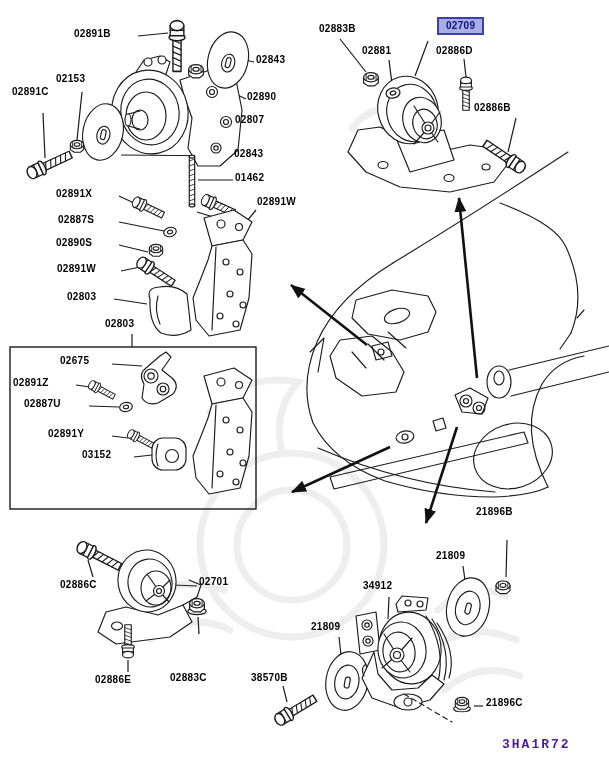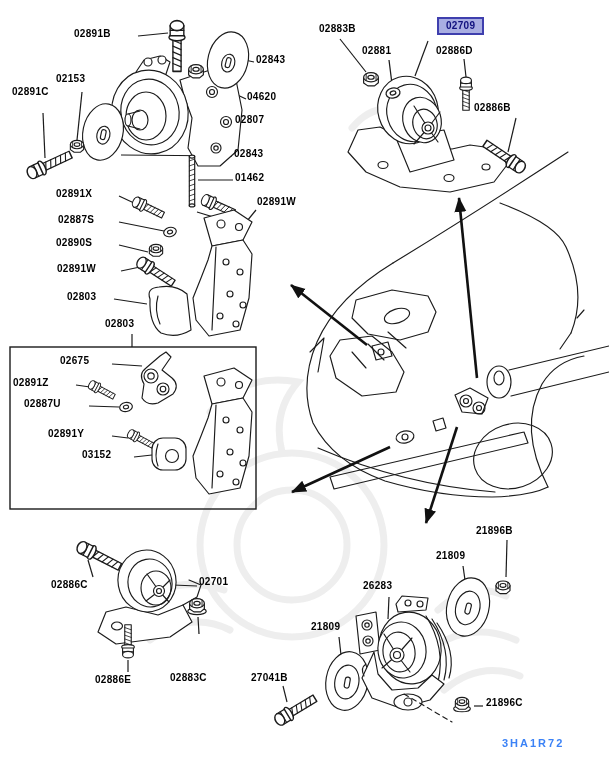--- a/index.html
+++ b/index.html
@@ -18,22 +18,22 @@
     letter-spacing:.3px;color:#000;white-space:nowrap;cursor:pointer;
   }
   .plabel.hl{
     background:var(--hl-bg,#a9aee2);
     border:2px solid var(--hl-border,#3f3fae);
     color:var(--hl-text,#10107e);
     padding:1px 7px 2px 7px;
     margin-left:36px;
   }
   .diagcode{
-    position:absolute;font-weight:bold;font-size:11px;letter-spacing:2px;color:#3b82f6;
-    font-family:Liberation Sans, sans-serif;white-space:nowrap;
+    position:absolute;font-weight:bold;font-size:13px;letter-spacing:2px;color:#4c1d95;
+    font-family:Liberation Mono, monospace;white-space:nowrap;
   }
 </style>
 </head>
 <body style="--hl-bg: #a9aee2; --hl-border: #3f3fae; --hl-text: #10107e;">
 
 <div class="stage">
 
 <svg width="609" height="768" viewBox="0 0 609 768">
   <defs>
     <marker id="ah" markerWidth="17" markerHeight="13" refX="14" refY="6" orient="auto" markerUnits="userSpaceOnUse">
@@ -293,21 +293,21 @@
     <path d="M366,664 Q360,668 364,676"></path>
     <path d="M404,694 L452,722" stroke-dasharray="5,4"></path>
     <use href="#nutT" transform="translate(503,588)"></use>
     <use href="#fnutT" transform="translate(462,704) scale(0.95)"></use>
     <use href="#boltT" transform="translate(277,721) rotate(-31) scale(1.3,1.1)"></use>
   </g>
 </svg>
 
 <div class="plabel" style="left:74px;top:28px">02891B</div>
 <div class="plabel" style="left:256px;top:54px">02843</div>
-<div class="plabel" style="left:247px;top:91px">04620</div>
+<div class="plabel" style="left:247px;top:91px">02890</div>
 <div class="plabel" style="left:235px;top:114px">02807</div>
 <div class="plabel" style="left:234px;top:148px">02843</div>
 <div class="plabel" style="left:235px;top:172px">01462</div>
 <div class="plabel" style="left:257px;top:196px">02891W</div>
 <div class="plabel" style="left:56px;top:73px">02153</div>
 <div class="plabel" style="left:12px;top:86px">02891C</div>
 <div class="plabel" style="left:56px;top:188px">02891X</div>
 <div class="plabel" style="left:58px;top:214px">02887S</div>
 <div class="plabel" style="left:56px;top:237px">02890S</div>
 <div class="plabel" style="left:57px;top:263px">02891W</div>
@@ -316,26 +316,26 @@
 <div class="plabel" style="left:60px;top:355px">02675</div>
 <div class="plabel" style="left:13px;top:377px">02891Z</div>
 <div class="plabel" style="left:24px;top:398px">02887U</div>
 <div class="plabel" style="left:48px;top:428px">02891Y</div>
 <div class="plabel" style="left:82px;top:449px">03152</div>
 <div class="plabel" style="left:319px;top:23px">02883B</div>
 <div class="plabel hl" style="left:401px;top:17px">02709</div>
 <div class="plabel" style="left:362px;top:45px">02881</div>
 <div class="plabel" style="left:436px;top:45px">02886D</div>
 <div class="plabel" style="left:474px;top:102px">02886B</div>
-<div class="plabel" style="left:51px;top:579px">02886C</div>
+<div class="plabel" style="left:60px;top:579px">02886C</div>
 <div class="plabel" style="left:199px;top:576px">02701</div>
 <div class="plabel" style="left:170px;top:672px">02883C</div>
 <div class="plabel" style="left:95px;top:674px">02886E</div>
-<div class="plabel" style="left:476px;top:525px">21896B</div>
+<div class="plabel" style="left:476px;top:506px">21896B</div>
 <div class="plabel" style="left:436px;top:550px">21809</div>
-<div class="plabel" style="left:363px;top:580px">26283</div>
+<div class="plabel" style="left:363px;top:580px">34912</div>
 <div class="plabel" style="left:311px;top:621px">21809</div>
-<div class="plabel" style="left:251px;top:672px">27041B</div>
+<div class="plabel" style="left:251px;top:672px">38570B</div>
 <div class="plabel" style="left:486px;top:697px">21896C</div>
 
 <div class="diagcode" style="left:502px;top:737px">3HA1R72</div>
 
 </div>
 
 </body></html>

